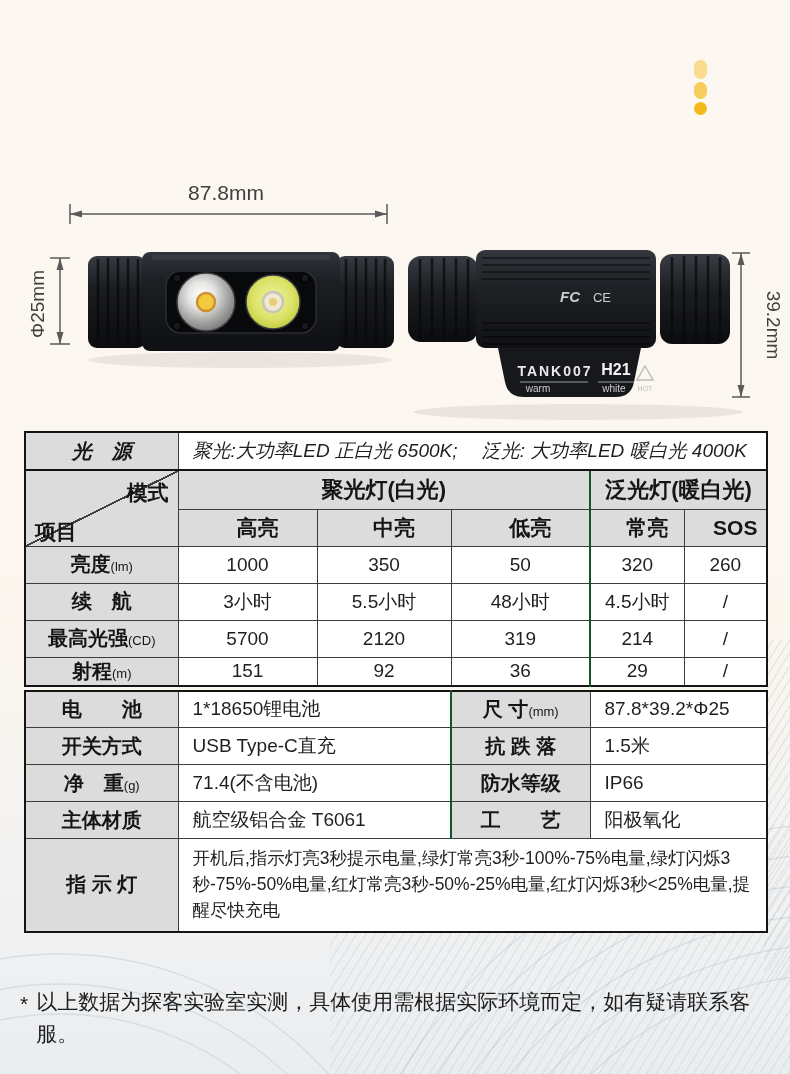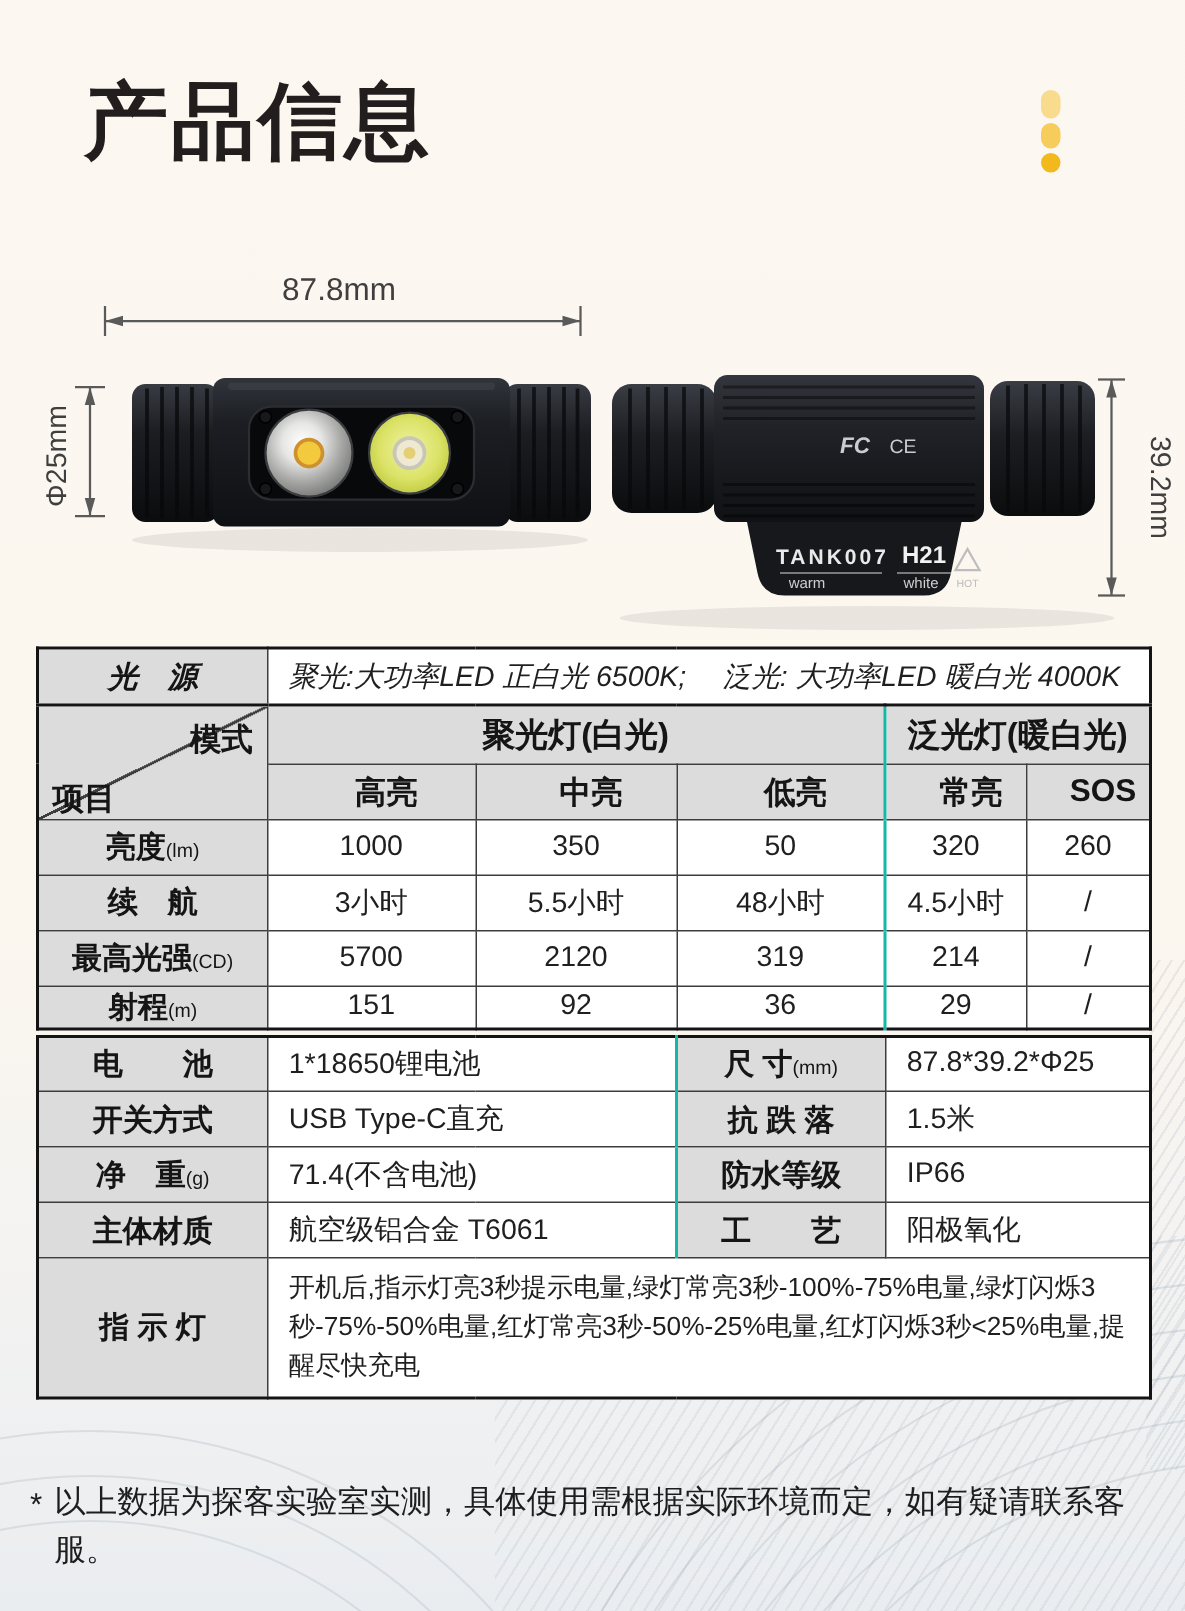--- a/index.html
+++ b/index.html
@@ -31,21 +31,21 @@
   .dot-circle{width:13px;height:13px;border-radius:50%;background:#f1b91c;}
   
   .fig-front{position:absolute;left:30px;top:176px;}
   .fig-side{position:absolute;left:398px;top:220px;}
   
   .tables{position:absolute;left:24px;top:431px;}
   table.spec{border-collapse:collapse;table-layout:fixed;width:742px;background:#fff;border:2px solid #141414;}
   table.spec + table.spec{margin-top:3px;}
   td{border:1px solid #3d3d3d;text-align:center;color:#1f1f1f;font-size:19px;padding:0;overflow:hidden;}
   td.lbl{background:#dcdcdc;font-weight:bold;font-size:20px;color:#151515;}
-  td.thickL{border-left:2px solid #14b8a6;margin-top:36px;}
+  td.thickL{border-left:2px solid #14532d;margin-top:36px;}
   tr.src td{border-bottom:2px solid #141414;font-style:italic;}
   td.group{background:#dcdcdc;font-weight:bold;font-size:22px;color:#151515;}
   td.mode{background:#dcdcdc;font-weight:bold;font-size:21px;color:#151515;padding-left:20px;}
   .sub{font-size:13px;font-weight:normal;}
   td.vleft{text-align:left;padding-left:14px;}
   td.wide{text-align:left;padding:7px 10px 7px 14px;font-size:17.5px;line-height:1.48;white-space:pre-line;}
   td.corner{background:
       linear-gradient(to bottom right,transparent calc(50% - 1px),#3d3d3d calc(50% - 1px),#3d3d3d calc(50% + 1px),transparent calc(50% + 1px)),
       #dcdcdc;position:relative;}
   .corner-top{position:absolute;right:9px;top:8px;font-weight:bold;font-size:21px;color:#151515;}
@@ -69,21 +69,20 @@
       <circle cx="840" cy="560" r="480"></circle>
         <circle cx="840" cy="560" r="510"></circle>
       <circle cx="60" cy="540" r="300"></circle>
         <circle cx="60" cy="540" r="330"></circle>
       <circle cx="60" cy="540" r="360"></circle>
     </g>
   </svg>
   <div class="stripes-br"></div>
   <div class="stripes-r"></div>
 
-  <div class="page-title">产品信息</div>
   <div class="dots">
     <div class="dot-pill1"></div>
     <div class="dot-pill2"></div>
     <div class="dot-circle"></div>
   </div>
 
   <svg class="fig-front" width="370" height="245" viewBox="0 0 370 245">
     <defs>
       <linearGradient id="capG" x1="0" y1="0" x2="0" y2="1">
         <stop offset="0" stop-color="#383b42"></stop>

